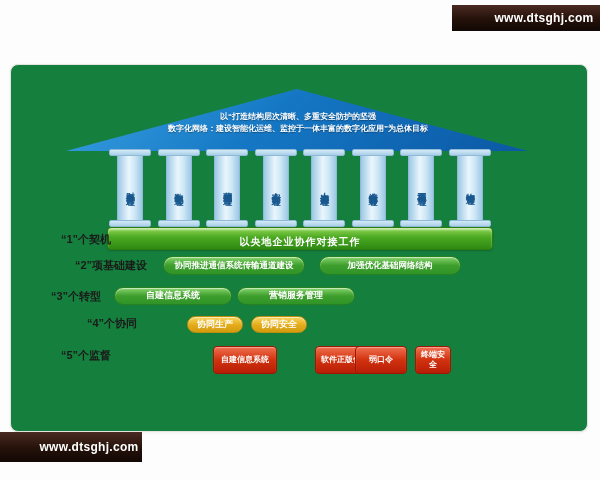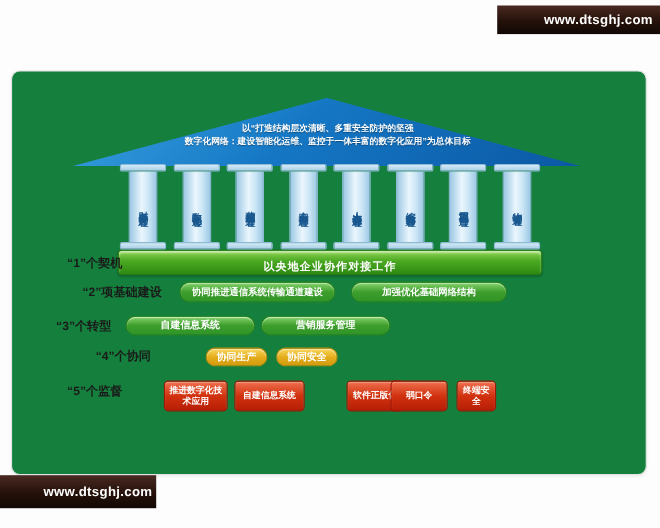--- a/index.html
+++ b/index.html
@@ -241,21 +241,20 @@
 
   <div class="btn gbtn r2b1">协同推进通信系统传输通道建设</div>
   <div class="btn gbtn r2b2">加强优化基础网络结构</div>
 
   <div class="btn gbtn r3b1">自建信息系统</div>
   <div class="btn gbtn r3b2">营销服务管理</div>
 
   <div class="btn ybtn r4b1">协同生产</div>
   <div class="btn ybtn r4b2">协同安全</div>
 
-  <div class="btn rbtn r5b1">推进数字化技术应用</div>
   <div class="btn rbtn r5b2">自建信息系统</div>
   <div class="btn rbtn r5b3">软件正版化</div>
   <div class="btn rbtn r5b4">弱口令</div>
   <div class="btn rbtn r5b5">终端安全</div>
 
 </div>
 
 <div class="banner banner-bottom">
   <span>www.dtsghj.com</span>
 </div>

